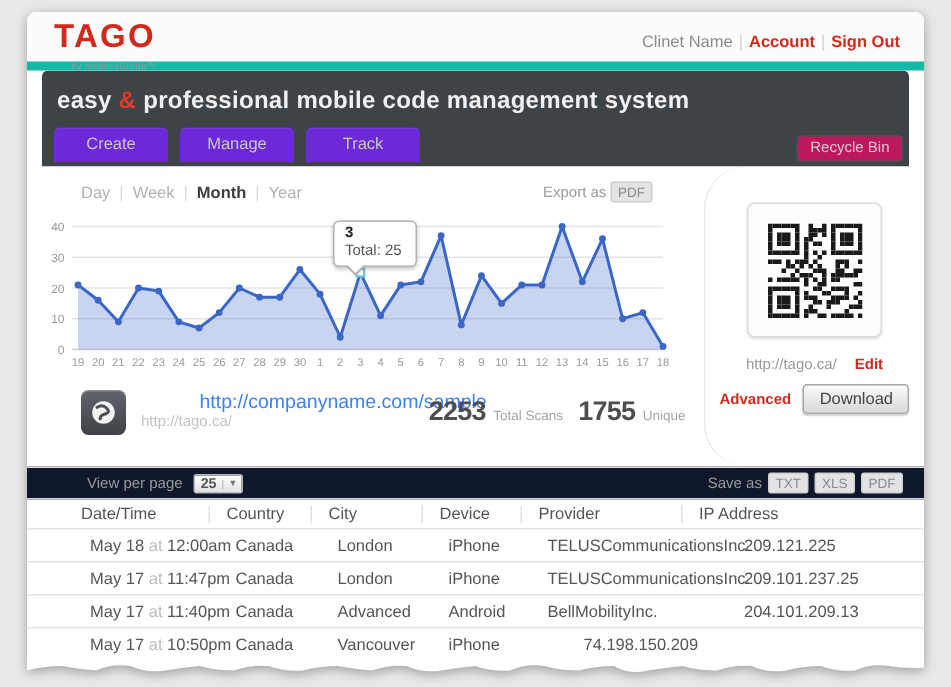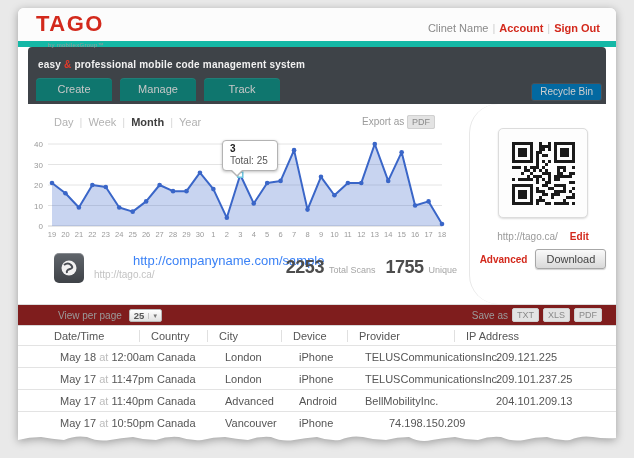--- a/index.html
+++ b/index.html
@@ -15,27 +15,27 @@
   .logo { position:absolute; left:18px; top:5px; color:#d3291c; font-size:22px; font-weight:800;
           letter-spacing:1.5px; line-height:22px; }
   .logo-sub { font-size:6px; font-weight:normal; color:#9a9a9a; letter-spacing:.3px;
               text-align:right; margin-top:-1px; }
   .user-links { position:absolute; right:16px; top:14px; font-size:11px; color:#8a8a8a; }
   .user-links .sep { color:#cfcfcf; margin:0 4px; }
   .user-links .red { color:#d3291c; font-weight:bold; text-decoration:none; cursor:pointer; }
 
   
   .dark { margin:0 10px; background:#3e4348; border-radius:4px 4px 0 0; }
-  .banner { padding:12px 10px 8px 10px; font-size:10px; font-weight:bold; color:#f1f1f1; letter-spacing:.2px; }
+  .banner { padding:12px 10px 8px 10px; font-size:16px; font-weight:bold; color:#f1f1f1; letter-spacing:.2px; }
   .banner .amp { color:#e23a2a; }
   .tabbar { position:relative; height:26px; padding-left:8px; }
   .tab { display:inline-block; width:76px; height:23px; line-height:23px; text-align:center;
-         background:#0f766e; border-radius:4px 4px 0 0; color:#c8c8c8; font-size:11px;
+         background:#6d28d9; border-radius:4px 4px 0 0; color:#c8c8c8; font-size:11px;
          margin-right:8px; box-shadow:inset 0 1px 0 rgba(255,255,255,.07); cursor:pointer; }
-  .recycle { position:absolute; right:4px; bottom:3px; background:#0369a1; border:1px solid #4b5056;
+  .recycle { position:absolute; right:4px; bottom:3px; background:#be185d; border:1px solid #4b5056;
              border-radius:3px; color:#cfcfcf; font-size:10px; padding:2px 8px 3px; cursor:pointer;margin-top:30px; }
 
   
   .content { position:relative; height:200px; background:#fff; }
 
   .chart-col { position:absolute; left:0; right:147px; top:0; bottom:0; }
   .filter-row { position:relative; height:18px; margin-top:10px; }
   .ranges { position:absolute; left:36px; top:2px; font-size:11px; color:#b2b2b2; }
   .range-item { cursor:pointer; }
   .range-item.active { color:#3e3e3e; font-weight:bold; }
@@ -74,21 +74,21 @@
             display:flex; align-items:center; justify-content:center; }
   .qr-line1 { margin-top:13px; text-align:center; font-size:10px; color:#9a9a9a; }
   .qr-line1 .red, .qr-line2 .red { color:#d3291c; font-weight:bold; cursor:pointer; margin-left:12px; }
   .qr-line2 { margin-top:7px; display:flex; align-items:center; justify-content:center; }
   .qr-line2 .red { margin:0 8px 0 0; font-size:10px; }
   .btn-download { background:linear-gradient(#fafafa,#d9d9d9); border:1px solid #a7a7a7; border-radius:3px;
                   font-size:11px; color:#444; padding:3px 10px; box-shadow:0 1px 1px rgba(0,0,0,.18);
                   cursor:pointer; }
 
   
-  .toolbar { height:22px; background:#7f1d1d; border-top:1px solid #ddd; border-bottom:1px solid #d7d7d7;
+  .toolbar { height:22px; background:#0f172a; border-top:1px solid #ddd; border-bottom:1px solid #d7d7d7;
              position:relative; font-size:10px; color:#9b9b9b; }
   .vpp { position:absolute; left:40px; top:4px; display:flex; align-items:center; }
   .select { background:linear-gradient(#fff,#e2e2e2); border:1px solid #b9b9b9; border-radius:2px;
             padding:0 0 0 4px; margin-left:7px; color:#555; font-weight:bold; display:inline-flex;
             align-items:center; font-size:9.5px; height:13px; cursor:pointer; }
   .select .arrow { margin-left:4px; border-left:1px solid #c6c6c6; padding:0 3px; font-size:6px; color:#777; }
   .saveas { position:absolute; right:14px; top:3px; display:flex; align-items:center; }
   .saveas .badge { margin-left:4px; }
 
   .thead { display:grid; grid-template-columns:97px 68px 74px 66px 107px 1fr; padding-left:36px;

